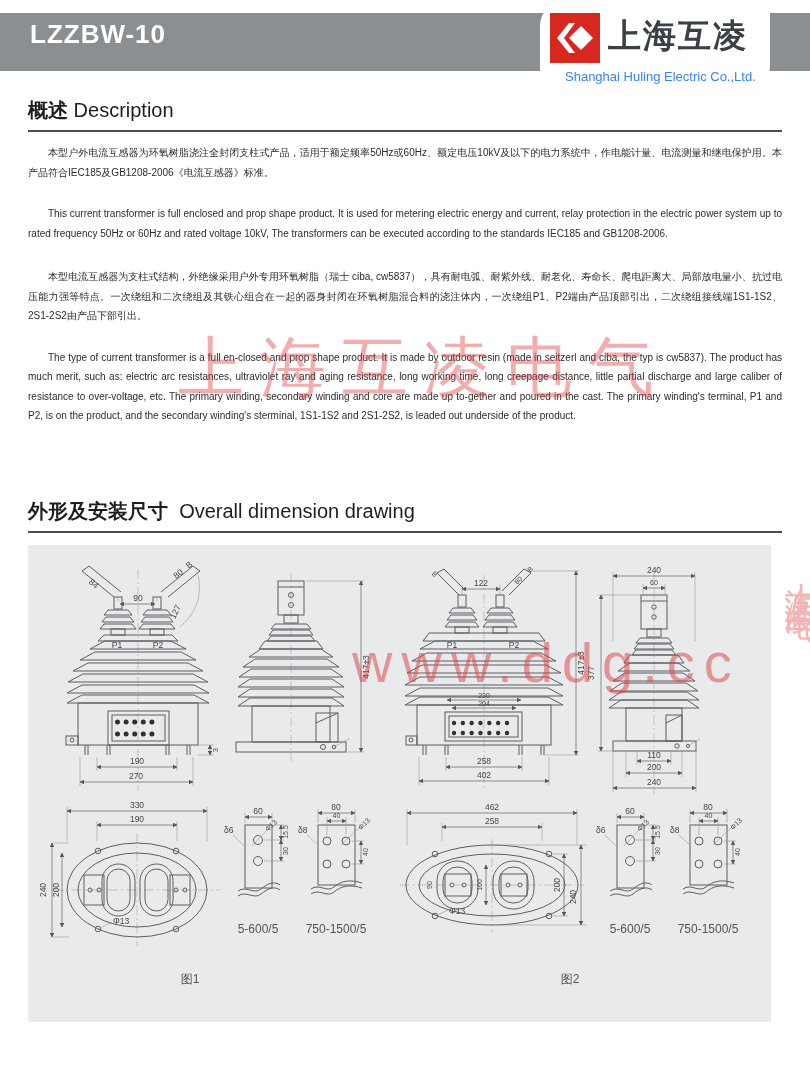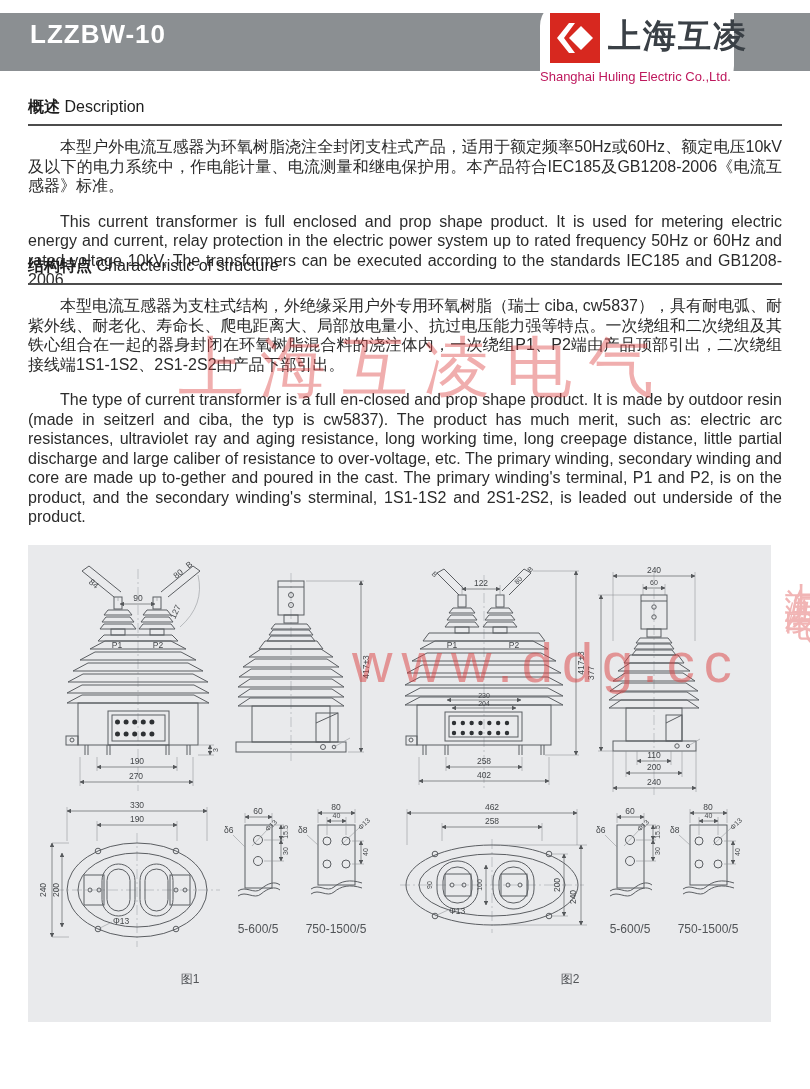--- a/index.html
+++ b/index.html
@@ -2,32 +2,32 @@
 <html><head>
 <meta charset="utf-8">
 <style>
   html,body{margin:0;padding:0;}
   .page{position:relative;width:810px;height:1089px;background:#ffffff;overflow:hidden;
         font-family:"Liberation Sans","DejaVu Sans",sans-serif;color:#2b2b2b;}
   
   .hbar{position:absolute;left:0;top:13px;width:810px;height:58px;background:#8b8f92;}
   .model{position:absolute;left:30px;top:19px;font-size:26px;font-weight:bold;color:#ffffff;letter-spacing:1px;}
   .subtitle{position:absolute;left:31px;top:48px;font-size:15px;color:#ffffff;}
-  .logo-panel{position:absolute;left:540px;top:0;width:194px;height:92px;background:#ffffff;
+  .logo-panel{position:absolute;left:540px;top:0;width:230px;height:92px;background:#ffffff;
               border-radius:26px 0 26px 0;}
   .logo-red{position:absolute;left:10px;top:13px;width:50px;height:50px;background:#d7281f;}
   .brand-cn{position:absolute;left:68px;top:14px;font-size:33px;font-weight:700;color:#3a4046;letter-spacing:2px;white-space:nowrap;}
-  .brand-en{position:absolute;left:0;top:69px;font-size:13px;color:#be185d;white-space:nowrap;}
+  .brand-en{position:absolute;left:25px;top:69px;font-size:13px;color:#3b82f6;white-space:nowrap;}
   
   .sec{position:absolute;left:28px;width:754px;}
-  .sec h2{margin:0;font-size:16px;font-weight:400;color:#1e1e1e;border-bottom:2px solid #4c4c4c;padding-bottom:6px;}
+  .sec h2{margin:0;font-size:20px;font-weight:400;color:#1e1e1e;border-bottom:2px solid #4c4c4c;padding-bottom:6px;}
   .sec h2 .cn{font-weight:700;}
-  .sec p{margin:0;font-size:16px;line-height:19.5px;text-align:justify;text-indent:2em;color:#2b2b2b;}
+  .sec p{margin:0;font-size:10px;line-height:19.5px;text-align:justify;text-indent:2em;color:#2b2b2b;}
   .sec p.first{margin-top:11px;}
-  .sec p.second{margin-top:16px;}
+  .sec p.second{margin-top:22px;}
   
   .panel{position:absolute;left:28px;top:545px;width:743px;height:477px;background:#e9eaec;}
   
   .ln{fill:none;stroke:#5b5e62;stroke-width:1;}
   .xl{fill:none;stroke:#8d9194;stroke-width:0.55;}
   .dl{fill:none;stroke:#606366;stroke-width:0.7;}
   .cl{fill:none;stroke:#a6aaae;stroke-width:0.6;stroke-dasharray:10 3 2 3;}
   .dots{stroke:#2e3134;stroke-width:5;stroke-linecap:round;}
   .dots2{stroke:#2e3134;stroke-width:4.4;stroke-linecap:round;}
   svg text{font-family:"Liberation Sans","DejaVu Sans",sans-serif;}
@@ -59,25 +59,27 @@
     <div class="brand-en">Shanghai Huling Electric Co.,Ltd.</div>
   </div>
 
   <div class="sec" style="top:97px;">
     <h2><span class="cn">概述</span> <span>Description</span></h2>
     <p class="first">本型户外电流互感器为环氧树脂浇注全封闭支柱式产品，适用于额定频率50Hz或60Hz、额定电压10kV及以下的电力系统中，作电能计量、电流测量和继电保护用。本产品符合IEC185及GB1208-2006《电流互感器》标准。</p>
     <p class="second">This current transformer is full enclosed and prop shape product. It is used for metering electric energy and current, relay protection in the electric power system up to rated frequency 50Hz or 60Hz and rated voltage 10kV, The transformers can be executed according to the standards IEC185 and GB1208-2006.</p>
   </div>
 
   <div class="sec" style="top:256px;">
-    <h2><span class="cn">结构特点</span> <span>Characteristic of structure</span></h2>
     <p class="first">本型电流互感器为支柱式结构，外绝缘采用户外专用环氧树脂（瑞士 ciba, cw5837），具有耐电弧、耐紫外线、耐老化、寿命长、爬电距离大、局部放电量小、抗过电压能力强等特点。一次绕组和二次绕组及其铁心组合在一起的器身封闭在环氧树脂混合料的浇注体内，一次绕组P1、P2端由产品顶部引出，二次绕组接线端1S1-1S2、2S1-2S2由产品下部引出。</p>
     <p class="second">The type of current transformer is a full en-closed and prop shape product. It is made by outdoor resin (made in seitzerl and ciba, the typ is cw5837). The product has much merit, such as: electric arc resistances, ultraviolet ray and aging resistance, long working time, long creepage distance, little partial discharge and large caliber of resistance to over-voltage, etc. The primary winding, secondary winding and core are made up to-gether and poured in the cast. The primary winding's terminal, P1 and P2, is on the product, and the secondary winding's sterminal, 1S1-1S2 and 2S1-2S2, is leaded out underside of the product.</p>
   </div>
 
+  <div class="sec" style="top:498px;">
+    <h2><span class="cn">外形及安装尺寸</span>&nbsp; <span>Overall dimension drawing</span></h2>
+  </div>
 
   <div class="panel">
   <svg width="743" height="477" viewBox="0 0 743 477">
     <defs>
       <marker id="ar" viewBox="0 0 10 10" refX="9" refY="5" markerWidth="7" markerHeight="7" orient="auto-start-reverse">
         <path d="M0,0L10,5L0,10z" fill="#55585b"></path>
       </marker>
     </defs>
 
     <g>

